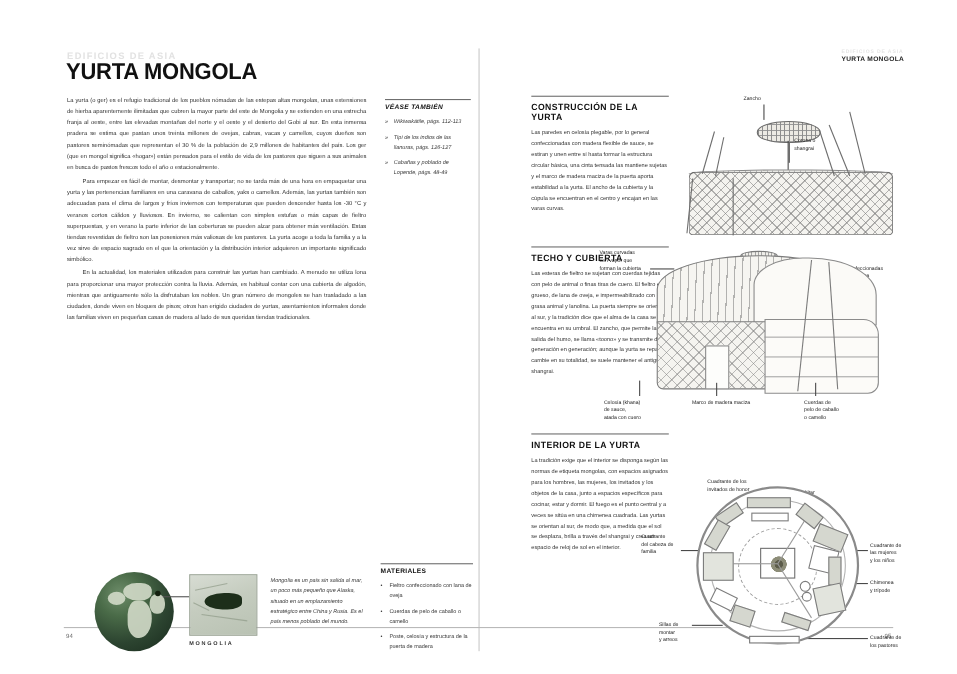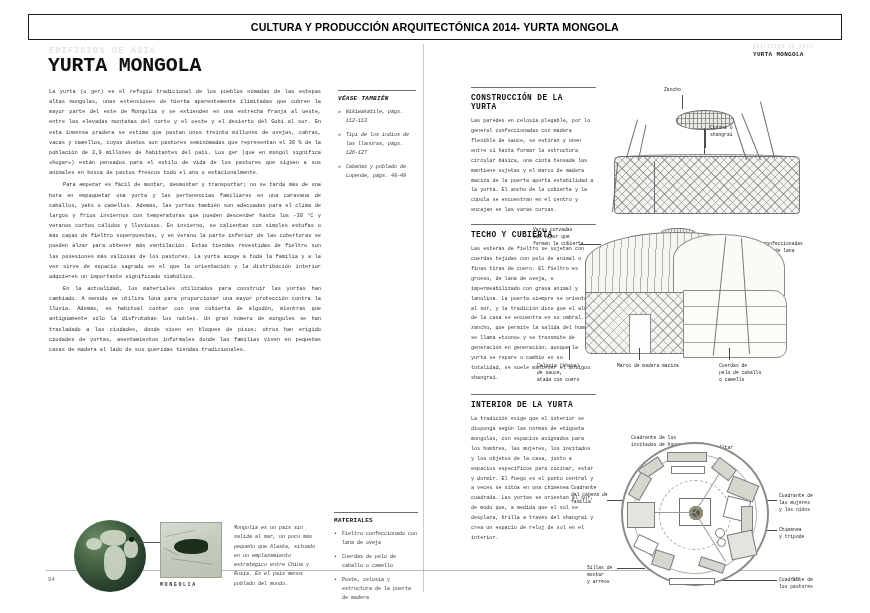--- a/index.html
+++ b/index.html
@@ -19,23 +19,22 @@
     background: #fff;
   }
   .banner-text {
     font-weight: bold; font-size: 11.5px; letter-spacing: .1px;
     color: #000; white-space: nowrap;
     transform: scaleX(.93); transform-origin: center;
   }
 
   
   .spread {
-    position: absolute; left: 16px; top: 42px; width: 814px; height: 552px;
+    position: absolute; left: 28px; top: 42px; width: 814px; height: 552px;
     background: #fff;
-    font-family: Liberation Mono, monospace;
   }
   .gutter {
     position: absolute; left: 407px; top: 2px; width: 1px; height: 548px;
     background: #c9c9c9;
   }
   .page-left  { position: absolute; left: 0;    top: 0; width: 407px; height: 552px; }
   .page-right { position: absolute; left: 407px;top: 0; width: 407px; height: 552px; }
 
   .foot-rule {
     position: absolute; left: 30px; top: 528px; width: 754px; height: 1px;
@@ -261,23 +260,20 @@
   .door-plan {
     position: absolute; left: 96px; top: 138px; width: 46px; height: 7px;
     border: 1px solid #777; background: #fff;
   }
 </style>
 </head>
 <body>
 
 <div id="page">
 
-  <div class="banner">
-    <div class="banner-text">CULTURA Y PRODUCCIÓN ARQUITECTÓNICA 2014-  YURTA MONGOLA</div>
-  </div>
 
   <div class="spread">
     <div class="gutter"></div>
     <div class="foot-rule"></div>
     <div class="folio left">94</div>
     <div class="folio right">95</div>
 
     <div class="page-left">
 
       <div class="kicker">EDIFICIOS DE ASIA</div>

